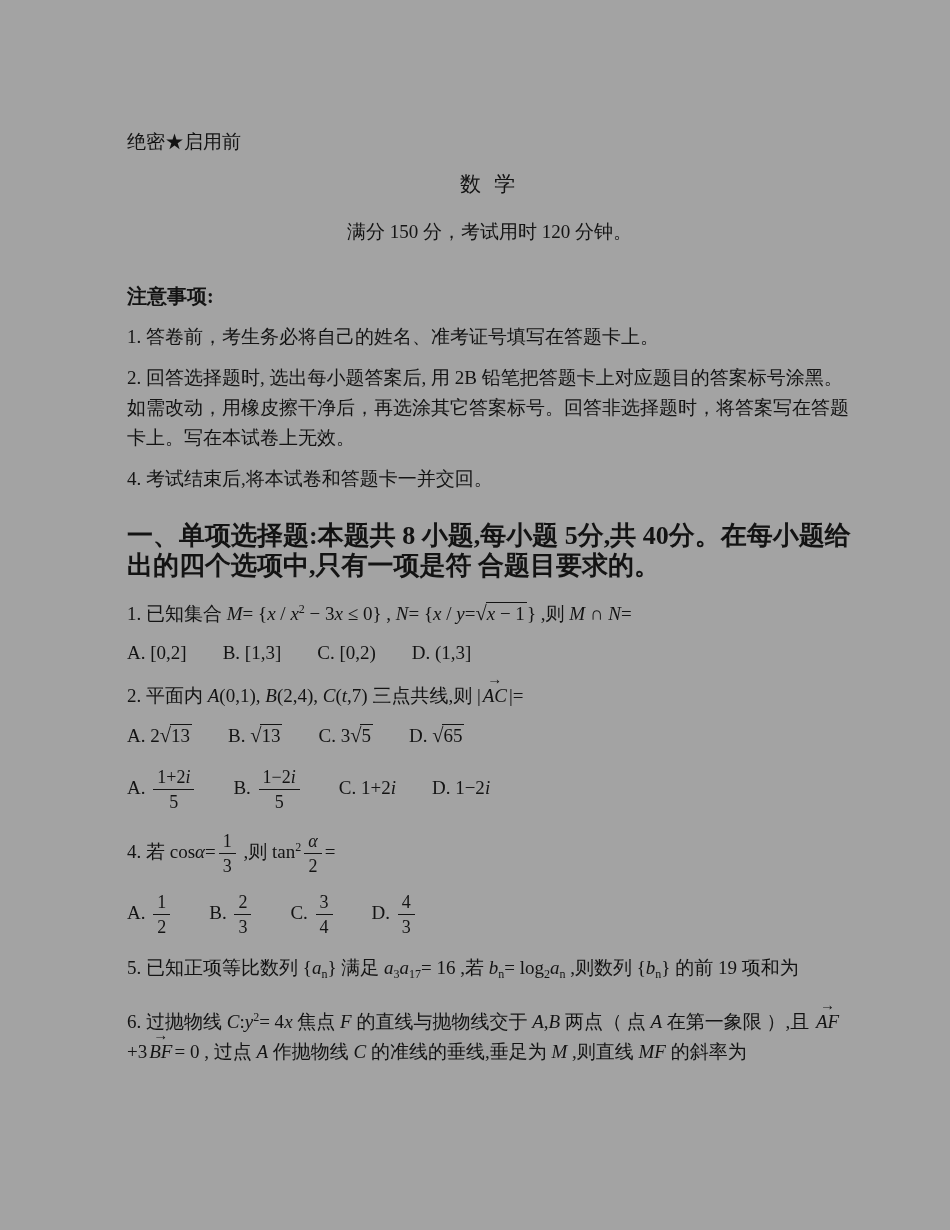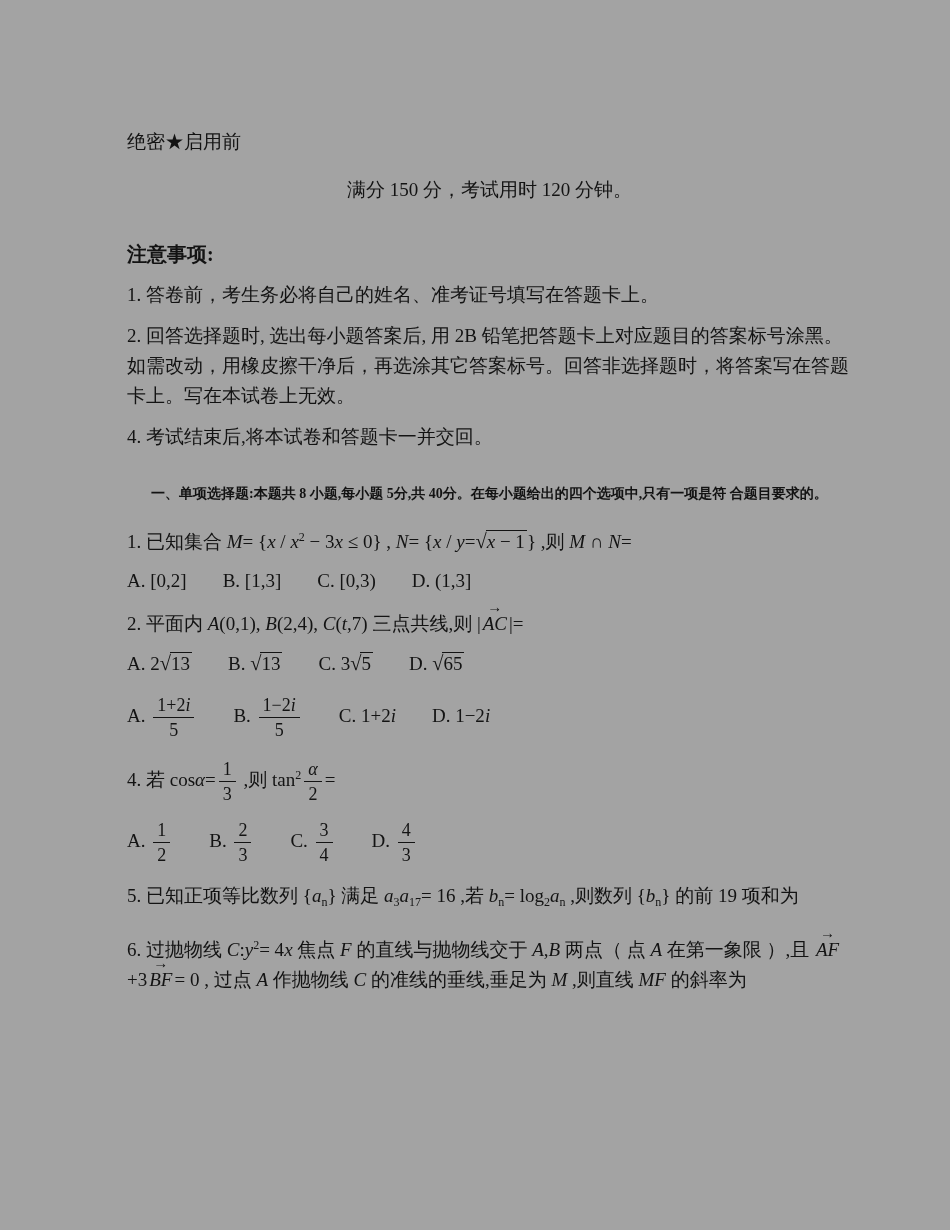--- a/index.html
+++ b/index.html
@@ -14,21 +14,21 @@
     line-height: 30px;
     padding: 127px 98px 0 127px;
     position: relative;
     overflow: hidden;
   }
   .classification { font-size: 19px; }
   .doc-title { text-align: center; font-size: 21px; margin-top: 12px; letter-spacing: 4px; }
   .doc-subtitle { text-align: center; margin-top: 18px; }
   .notes-heading { font-weight: bold; margin-top: 34px; font-size: 20px; }
   .note { margin-top: 11px; }
-  .section-heading { font-weight: bold; margin-top: 27px; font-size: 14px; margin-left: 24px; }
+  .section-heading { font-weight: bold; margin-top: 27px; font-size: 26px; }
   .question { margin-top: 13px; }
   .q-body { }
   .q-options { margin-top: 9px; }
   .option { margin-right: 36px; white-space: nowrap; }
   
   .m-r { }
   .m-i { font-style: italic; }
   .m-sup { font-size: 12px; vertical-align: 7px; }
   .m-sub { font-size: 12px; vertical-align: -4px; }
   .frac {
@@ -49,33 +49,34 @@
     position: absolute; top: -0.62em; left: 0; width: 100%;
     text-align: center; font-size: 15px; line-height: 1; font-style: normal;
   }
   .vec .vbase { font-style: italic; margin-top: 36px; }
 </style>
 </head>
 <body>
 
 <div class="page">
   <div class="classification">绝密★启用前</div>
+  <div class="doc-title">数 学</div>
   <div class="doc-subtitle">满分 150 分，考试用时 120 分钟。</div>
 
   <div class="notes-heading">注意事项:</div>
   <div class="note">1. 答卷前，考生务必将自己的姓名、准考证号填写在答题卡上。</div>
   <div class="note">2. 回答选择题时, 选出每小题答案后, 用 2B 铅笔把答题卡上对应题目的答案标号涂黑。如需改动，用橡皮擦干净后，再选涂其它答案标号。回答非选择题时，将答案写在答题卡上。写在本试卷上无效。</div>
   <div class="note">4. 考试结束后,将本试卷和答题卡一并交回。</div>
 
   <div class="section-heading">一、单项选择题:本题共 8 小题,每小题 5分,共 40分。在每小题给出的四个选项中,只有一项是符 合题目要求的。</div>
 
   <div id="questions">
       <div class="question">
         <div class="q-body"><span class="m-r">1. 已知集合  </span><span class="m-i">M</span><span class="m-r">= {</span><span class="m-i">x</span><span class="m-r"> / </span><span class="m-i">x</span><span class="m-sup">2</span><span class="m-r"> − 3</span><span class="m-i">x</span><span class="m-r"> ≤ 0} , </span><span class="m-i">N</span><span class="m-r">= {</span><span class="m-i">x</span><span class="m-r"> / </span><span class="m-i">y</span><span class="m-r">=</span><span class="sqrt"><span class="rsign">√</span><span class="rad"><span class="m-i">x</span><span class="m-r"> − 1</span></span></span><span class="m-r">}  ,则  </span><span class="m-i">M</span><span class="m-r"> ∩ </span><span class="m-i">N</span><span class="m-r">=</span></div>
-        <div class="q-options"><span class="option"><span class="m-r">A. [0,2]</span></span><span class="option"><span class="m-r">B. [1,3]</span></span><span class="option"><span class="m-r">C. [0,3)</span></span><span class="option"><span class="m-r">D. (1,3]</span></span></div>
+        <div class="q-options"><span class="option"><span class="m-r">A. [0,2]</span></span><span class="option"><span class="m-r">B. [1,3]</span></span><span class="option"><span class="m-r">C. [0,2)</span></span><span class="option"><span class="m-r">D. (1,3]</span></span></div>
       </div>
       <div class="question">
         <div class="q-body"><span class="m-r">2. 平面内  </span><span class="m-i">A</span><span class="m-r">(0,1), </span><span class="m-i">B</span><span class="m-r">(2,4), </span><span class="m-i">C</span><span class="m-r">(</span><span class="m-i">t</span><span class="m-r">,7)</span><span class="m-r"> 三点共线,则  |</span><span class="vec"><span class="varr">→</span><span class="vbase">AC</span></span><span class="m-r">|=</span></div>
         <div class="q-options"><span class="option"><span class="m-r">A. 2</span><span class="sqrt"><span class="rsign">√</span><span class="rad"><span class="m-r">13</span></span></span></span><span class="option"><span class="m-r">B. </span><span class="sqrt"><span class="rsign">√</span><span class="rad"><span class="m-r">13</span></span></span></span><span class="option"><span class="m-r">C. 3</span><span class="sqrt"><span class="rsign">√</span><span class="rad"><span class="m-r">5</span></span></span></span><span class="option"><span class="m-r">D. </span><span class="sqrt"><span class="rsign">√</span><span class="rad"><span class="m-r">65</span></span></span></span></div>
       </div>
       <div class="question">
         <div class="q-options"><span class="option"><span class="m-r">A. </span><span class="frac"><span class="num"><span class="m-r">1+2</span><span class="m-i">i</span></span><span class="den"><span class="m-r">5</span></span></span></span><span class="option"><span class="m-r">B. </span><span class="frac"><span class="num"><span class="m-r">1−2</span><span class="m-i">i</span></span><span class="den"><span class="m-r">5</span></span></span></span><span class="option"><span class="m-r">C. 1+2</span><span class="m-i">i</span></span><span class="option"><span class="m-r">D. 1−2</span><span class="m-i">i</span></span></div>
       </div>
       <div class="question">
         <div class="q-body"><span class="m-r">4. 若  cos</span><span class="m-i">α</span><span class="m-r">=</span><span class="frac"><span class="num"><span class="m-r">1</span></span><span class="den"><span class="m-r">3</span></span></span><span class="m-r"> ,则  tan</span><span class="m-sup">2</span><span class="frac"><span class="num"><span class="m-i">α</span></span><span class="den"><span class="m-r">2</span></span></span><span class="m-r">=</span></div>

